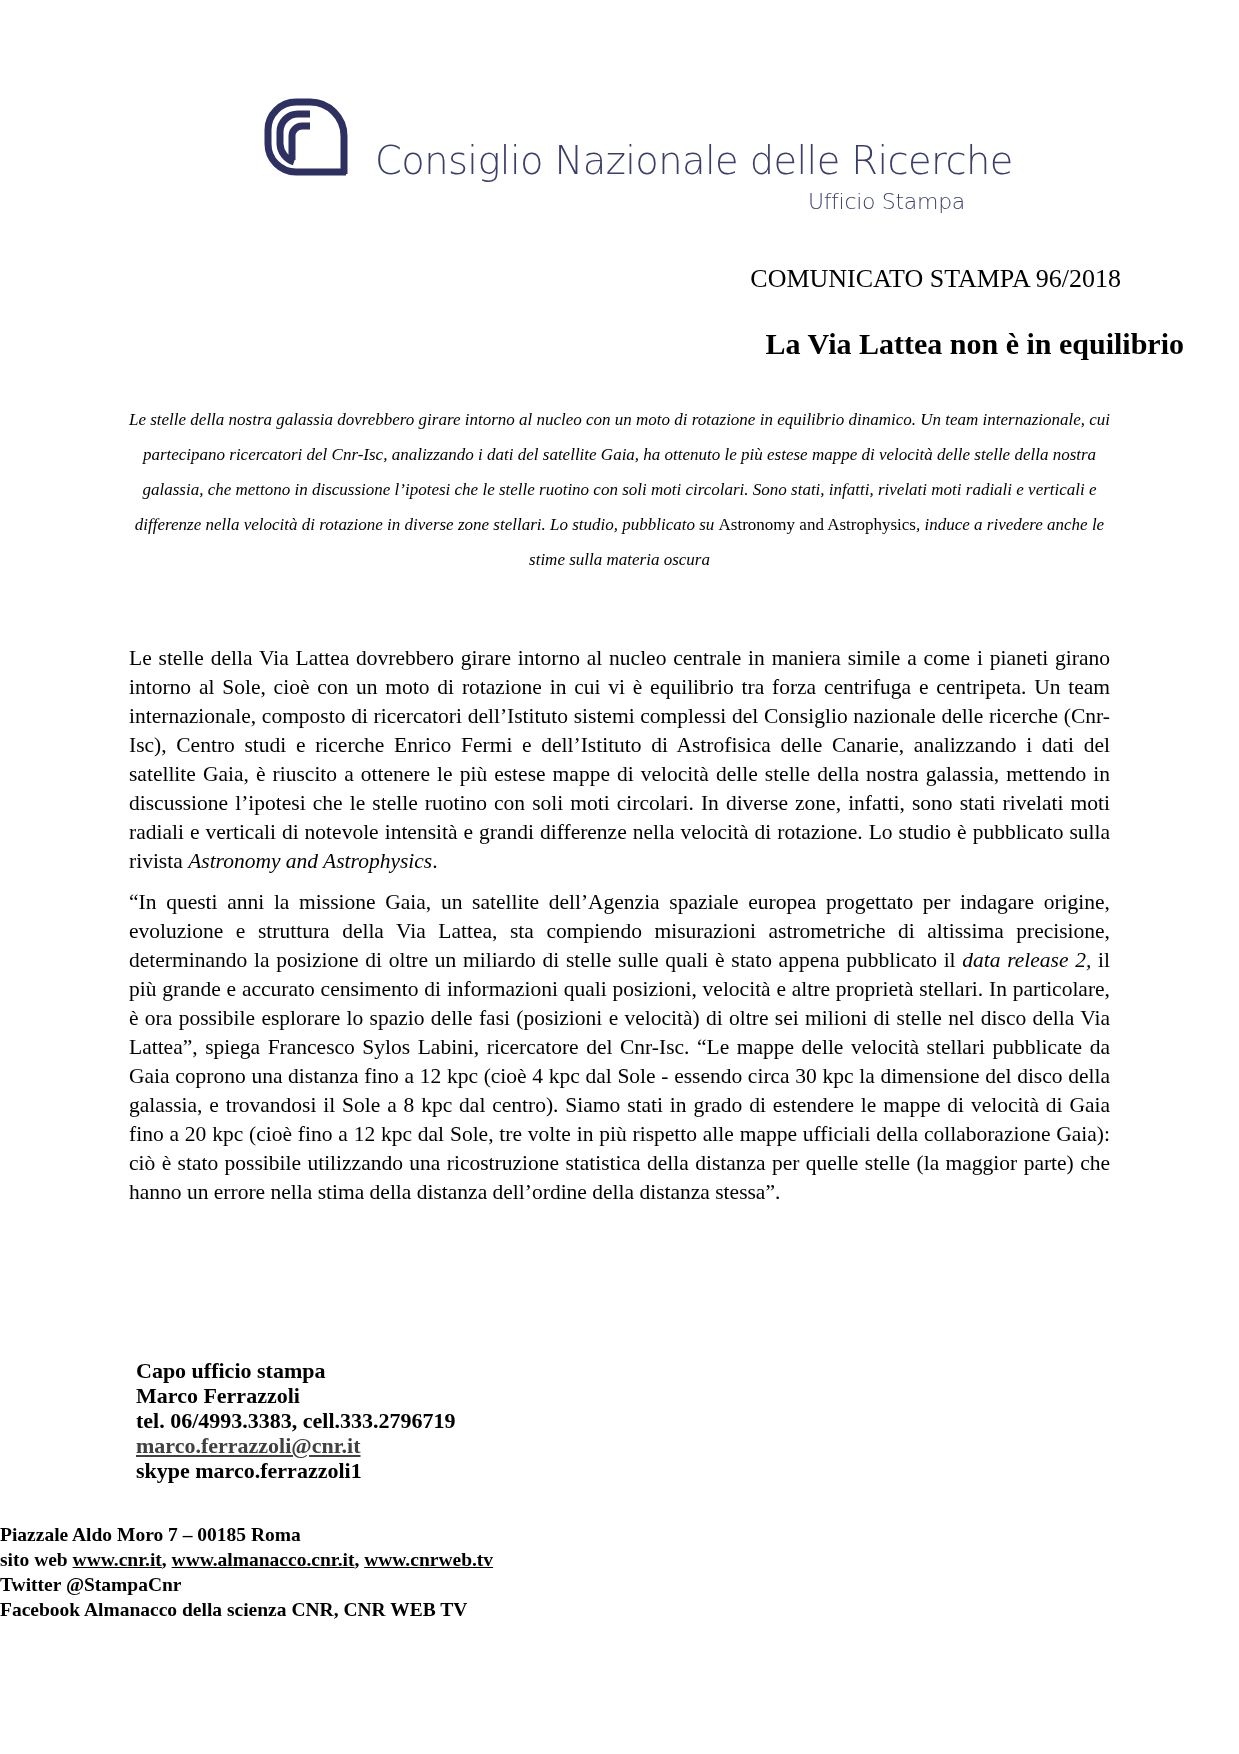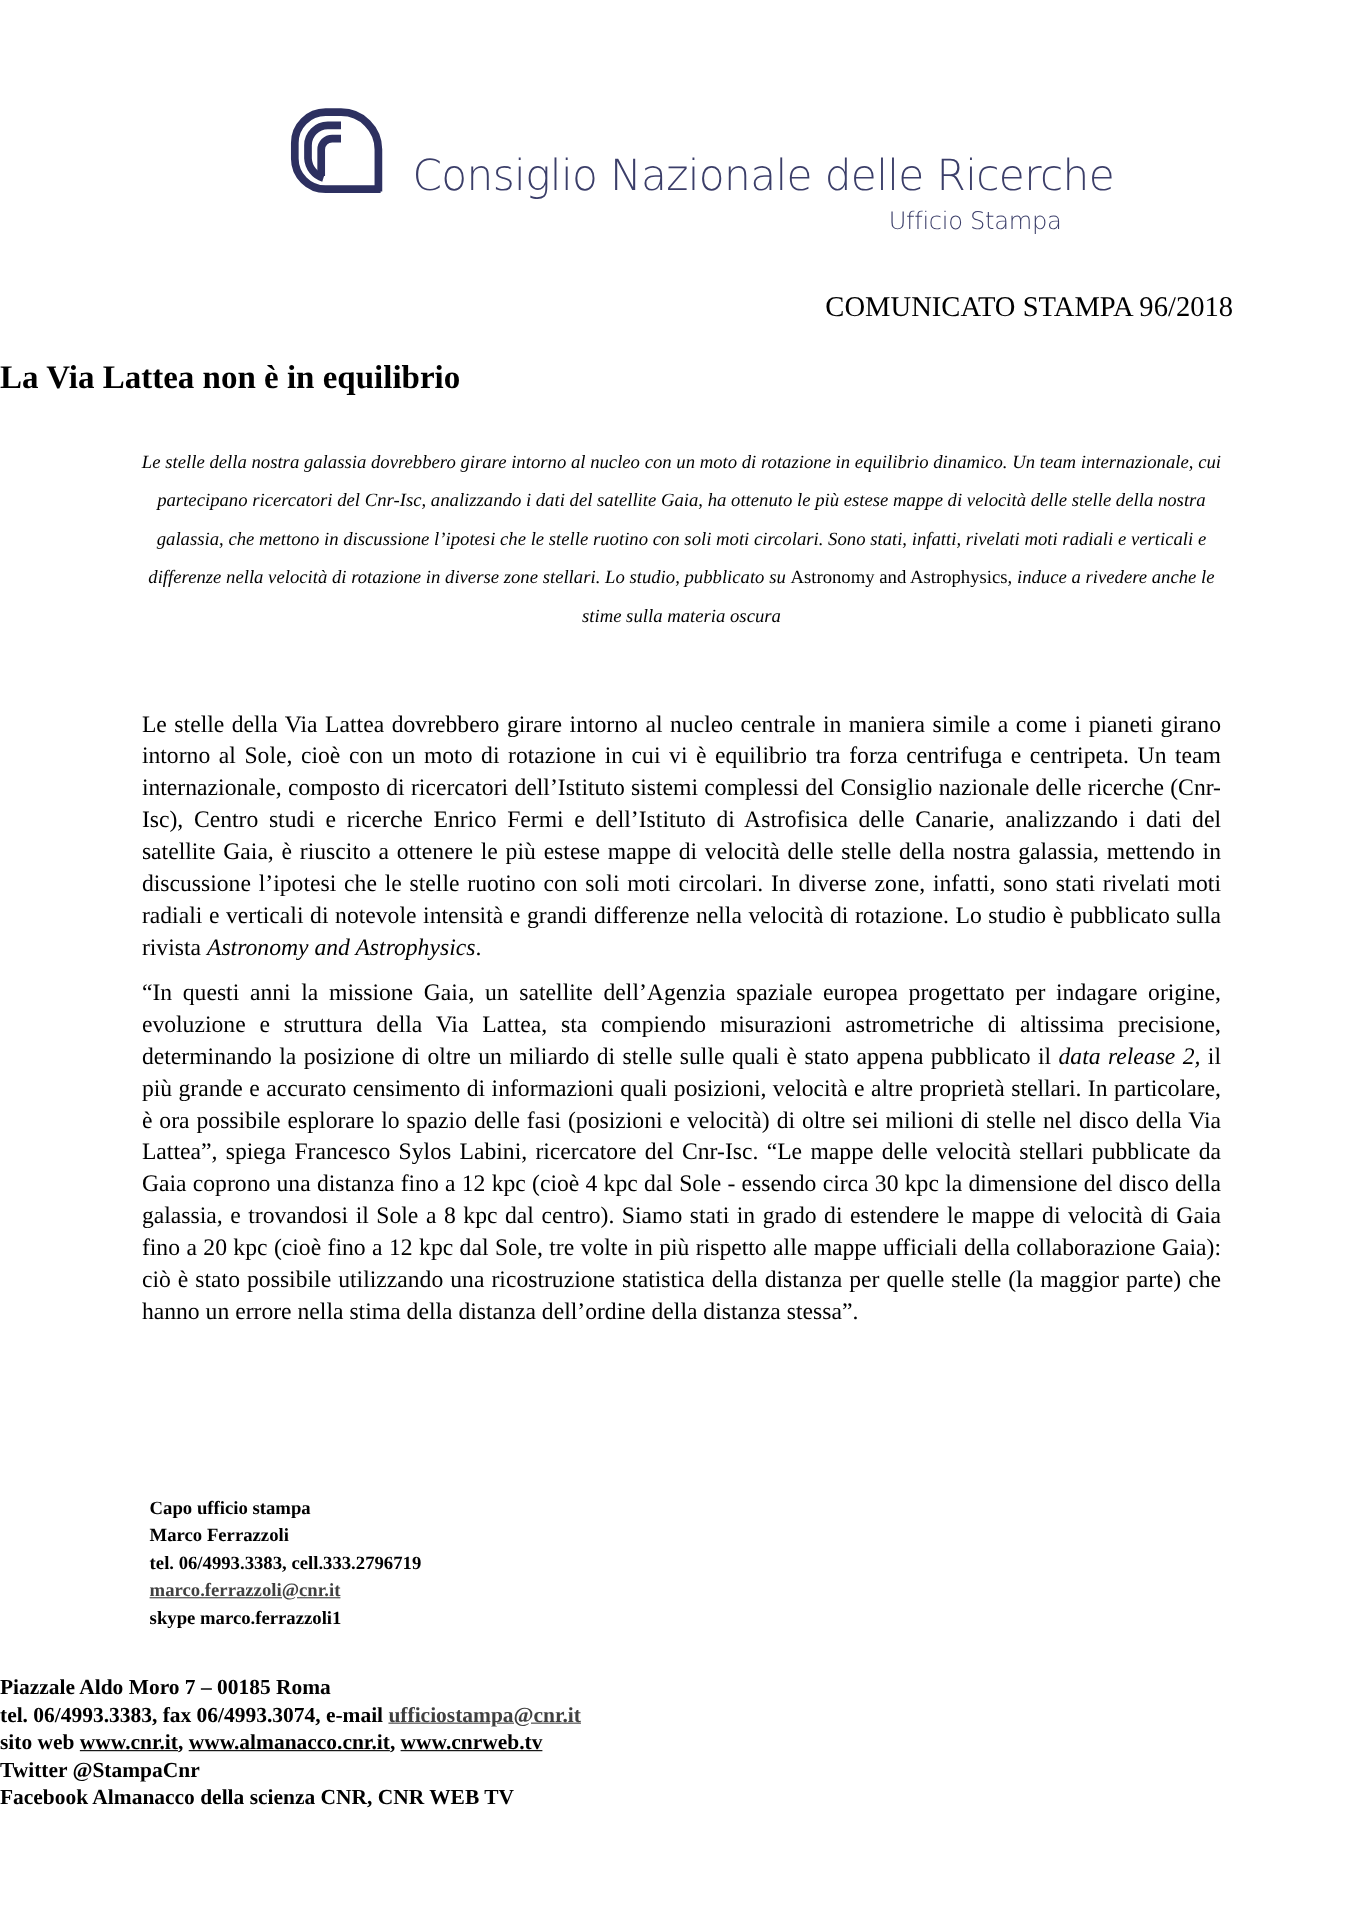--- a/index.html
+++ b/index.html
@@ -38,42 +38,42 @@
 
     
     .release-no {
       position: absolute; right: 118px; top: 264px;
       font-weight: normal; font-size: 26px; white-space: nowrap;
     }
 
     
     .title {
       position: absolute; left: 0; width: 1184px; top: 327px;
-      text-align: left; font-weight: bold; font-size: 30px;
+      text-align: right; font-weight: bold; font-size: 30px;
     }
 
     
     .lead {
       position: absolute; left: 117px; width: 1005px; top: 402px;
       text-align: center; font-style: italic; font-size: 17px; line-height: 35px;
     }
     .lead .roman { font-style: normal; }
 
     
     .body {
       position: absolute; left: 117px; width: 1005px; top: 632px;
       text-align: justify; font-size: 21.5px; line-height: 29px;
     }
     .body p { margin: 12px; }
     .body em { font-style: italic; }
 
     
     .contact {
       position: absolute; left: 136px; top: 1358px;
-      font-weight: bold; font-size: 17px; line-height: 25px;
+      font-weight: bold; font-size: 22px; line-height: 25px;
     }
     .contact div { white-space: nowrap; }
     .link-blue { color: #404040; text-decoration: underline; }
     .link-black { color: #000000; text-decoration: underline; }
 
     
     .footer {
       position: absolute; left: 0; width: 1108px; top: 1522px;
       text-align: left; font-weight: bold; font-size: 19.5px; line-height: 25px;
     }
@@ -115,19 +115,18 @@
   <div class="contact">
     <div>Capo ufficio stampa</div>
     <div>Marco Ferrazzoli</div>
     <div>tel. 06/4993.3383, cell.333.2796719</div>
     <div><a class="link-blue">marco.ferrazzoli@cnr.it</a></div>
     <div>skype marco.ferrazzoli1</div>
   </div>
 
   <div class="footer">
     <div>Piazzale Aldo Moro 7 – 00185 Roma</div>
-    <div><span>tel. 06/4993.3383, fax 06/4993.3074, e-mail </span><a class="link-blue">ufficiostampa@cnr.it</a></div>
     <div><span>sito web </span><a class="link-black">www.cnr.it</a><span>, </span><a class="link-black">www.almanacco.cnr.it</a><span>, </span><a class="link-black">www.cnrweb.tv</a></div>
     <div>Twitter @StampaCnr</div>
     <div>Facebook Almanacco della scienza CNR, CNR WEB TV</div>
   </div>
 
 </div>
 
 </body></html>

